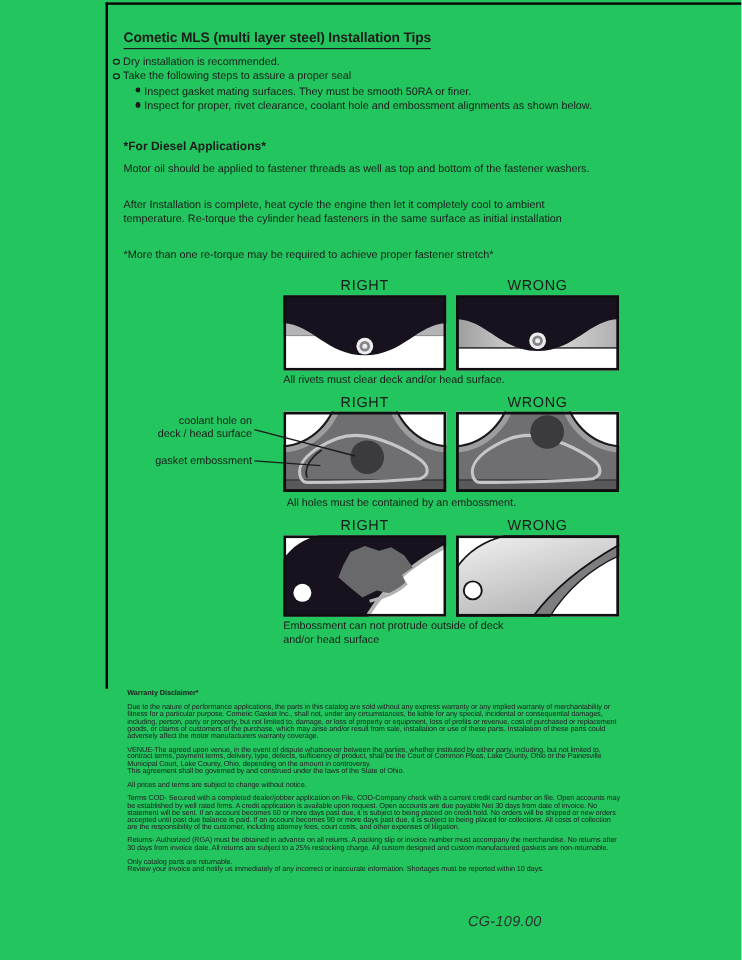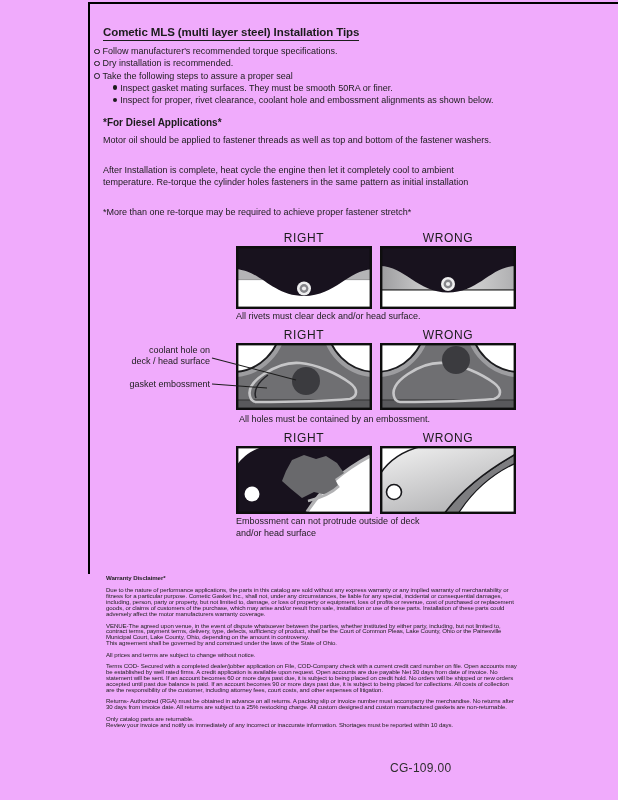--- a/index.html
+++ b/index.html
@@ -1,17 +1,17 @@
 <!DOCTYPE html>
 <html><head>
 <meta charset="utf-8">
 <style>
   html,body{margin:0;padding:0;background:#ffffff;}
   .page{
-    position:relative;width:618px;height:800px;background:#f0abfc;overflow:hidden;
+    position:relative;width:618px;height:800px;background:#22c55e;overflow:hidden;
     font-family:"Liberation Sans", sans-serif;color:#1c1c1c;
   }
   .frame-top{position:absolute;left:88px;top:2px;width:530px;height:2px;background:#000;}
   .frame-left{position:absolute;left:88px;top:2px;width:2px;height:572px;background:#000;}
 
   .title{
     position:absolute;left:103px;top:26px;font-size:11.5px;font-weight:bold;
     letter-spacing:-0.1px;border-bottom:1.2px solid #1c1c1c;padding-bottom:2px;white-space:nowrap;
   }
   .tips{position:absolute;left:94px;top:45px;font-size:9px;line-height:12.3px;}
@@ -37,39 +37,35 @@
 
   .annot{position:absolute;width:100px;text-align:right;font-size:9px;line-height:11px;color:#1c1c1c;}
   #annot-coolant{left:110px;top:345px;}
   #annot-emboss{left:110px;top:379px;}
   .leader-overlay{position:absolute;left:0;top:0;width:618px;height:800px;pointer-events:none;}
 
   .legal{position:absolute;left:106px;top:575px;font-size:6.1px;line-height:5.9px;letter-spacing:-0.08px;color:#222;}
   .legal .lp{margin:0 0 5.6px 0;white-space:nowrap;}
   .legal .lh{font-weight:bold;margin:0 0 6.5px 0;white-space:nowrap;}
 
-  .footer-code{position:absolute;left:390px;top:761px;font-size:12px;letter-spacing:0.3px;color:#2e2e2e;white-space:nowrap;}
+  .footer-code{position:absolute;left:390px;top:761px;font-size:12px;letter-spacing:0.3px;color:#2e2e2e;white-space:nowrap;font-style:italic;}
 </style>
 </head>
 <body>
 
 <div class="page">
 
   <div class="frame-top"></div>
   <div class="frame-left"></div>
 
   <div class="title">Cometic MLS (multi layer steel) Installation Tips</div>
 
   <div class="tips">
     <div class="tip-row">
       <span class="o-marker"></span>
-      <span>Follow manufacturer's recommended torque specifications.</span>
-    </div>
-    <div class="tip-row">
-      <span class="o-marker"></span>
       <span>Dry installation is recommended.</span>
     </div>
     <div class="tip-row">
       <span class="o-marker"></span>
       <span>Take the following steps to assure a proper seal</span>
     </div>
     <div class="tip-row tip-sub">
       <span class="b-marker"></span>
       <span>Inspect gasket mating surfaces.  They must be smooth 50RA or finer.</span>
     </div>
@@ -78,21 +74,21 @@
       <span>Inspect for proper, rivet clearance, coolant hole and embossment alignments as shown below.</span>
     </div>
   </div>
 
   <div class="diesel-heading">*For Diesel Applications*</div>
   <div class="body-par" id="diesel-p1">
       <div>Motor oil should be applied to fastener threads as well as top and bottom of the fastener washers.</div>
     </div>
   <div class="body-par" id="diesel-p2">
       <div>After Installation is complete, heat cycle the engine then let it completely cool to ambient</div>
-      <div>temperature. Re-torque the cylinder holes fasteners in the same pattern as initial installation</div>
+      <div>temperature. Re-torque the cylinder head fasteners in the same surface as initial installation</div>
     </div>
   <div class="body-par" id="diesel-p3">*More than one re-torque may be required to achieve proper fastener stretch*</div>
 
   <div class="label-row" id="row1-labels">
     <span class="rw-label">RIGHT</span>
     <span class="rw-label">WRONG</span>
   </div>
   <div class="box-row" id="row1-boxes">
     <svg class="dbox" width="136" height="63" viewBox="0 0 136 63">
       <rect width="136" height="63" fill="#ffffff"></rect>

